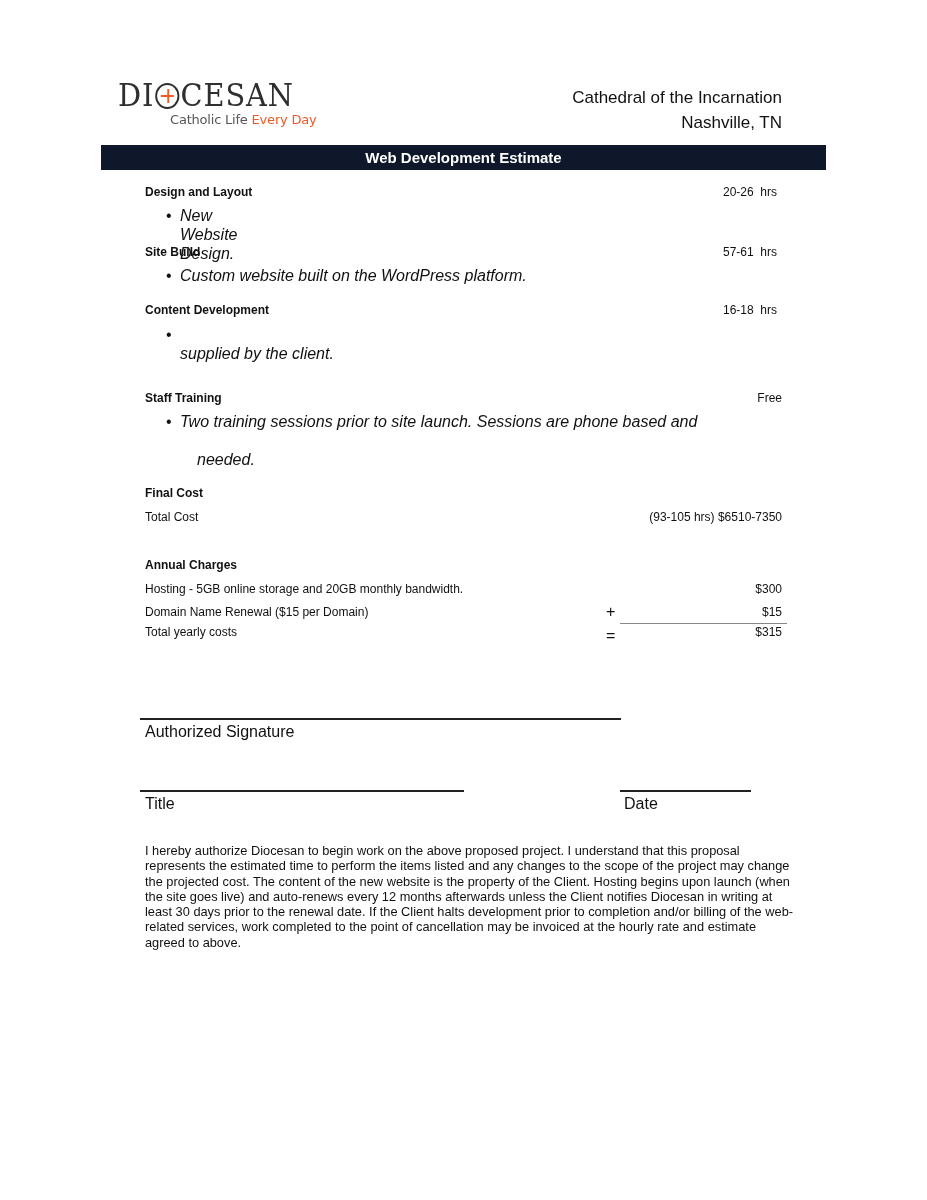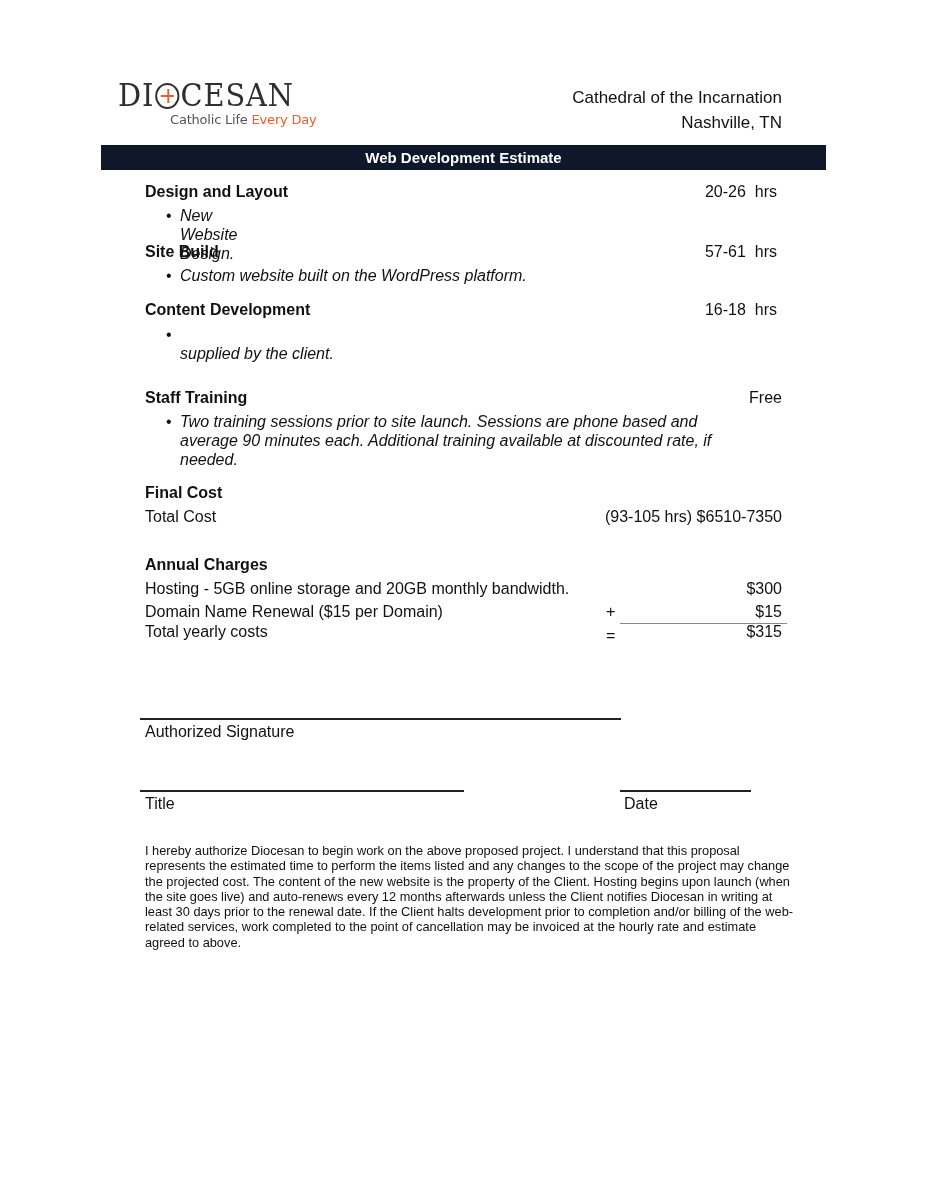--- a/index.html
+++ b/index.html
@@ -36,21 +36,21 @@
 
   
   .header-right { right: 145px; top: 85px; text-align: right; font-size: 17px; line-height: 25px; margin-left: 41px; }
 
   
   .banner {
     left: 101px; top: 145px; width: 725px; height: 25px; background: #0f172a;
     color: #ffffff; font-weight: bold; font-size: 15px; text-align: center; line-height: 26px;
   }
 
-  .row { left: 145px; width: 637px; font-size: 16px; height: 20px; line-height: 20px; }
+  .row { left: 145px; width: 637px; font-size: 12px; height: 20px; line-height: 20px; }
   .row .lbl { position: absolute; left: 0; top: 0; white-space: nowrap; }
   .row .val { position: absolute; right: 0; top: 0; white-space: nowrap; }
   .bold { font-weight: bold; }
   .bullet { left: 166px; font-size: 16px; line-height: 19px; }
   .bullet .dot { position: absolute; left: 0; top: 0; }
   .bullet .txt { position: absolute; left: 14px; top: 0; font-style: italic; }
 
   .op { font-size: 16px; line-height: 20px; left: 606px; }
   .sum-line { left: 620px; top: 623px; width: 167px; height: 1px; background: #888888; }
 
@@ -103,22 +103,21 @@
   <span class="txt" style="top:19px;white-space:nowrap;">supplied by the client.</span>
 </div>
 
 <div class="abs row" style="top:388px;">
   <span class="lbl bold">Staff Training</span>
   <span class="val">Free</span>
 </div>
 <div class="abs bullet" style="top:412px;width:600px;height:60px;">
   <span class="dot">•</span>
   <span class="txt" style="white-space:nowrap;">Two training sessions prior to site launch. Sessions are phone based and</span>
-  <span class="txt" style="top:19px;white-space:nowrap;">average 90 minutes each. Additional training available at discounted rate, if</span>
-  <span class="txt" style="top:38px;white-space:nowrap;">needed.</span>
+  <span class="txt" style="top:38px;white-space:nowrap;margin-left:17px;">needed.</span>
 </div>
 
 <div class="abs row" style="top:483px;">
   <span class="lbl bold">Final Cost</span>
 </div>
 <div class="abs row" style="top:507px;">
   <span class="lbl">Total Cost</span>
   <span class="val">(93-105 hrs) $6510-7350</span>
 </div>
 

